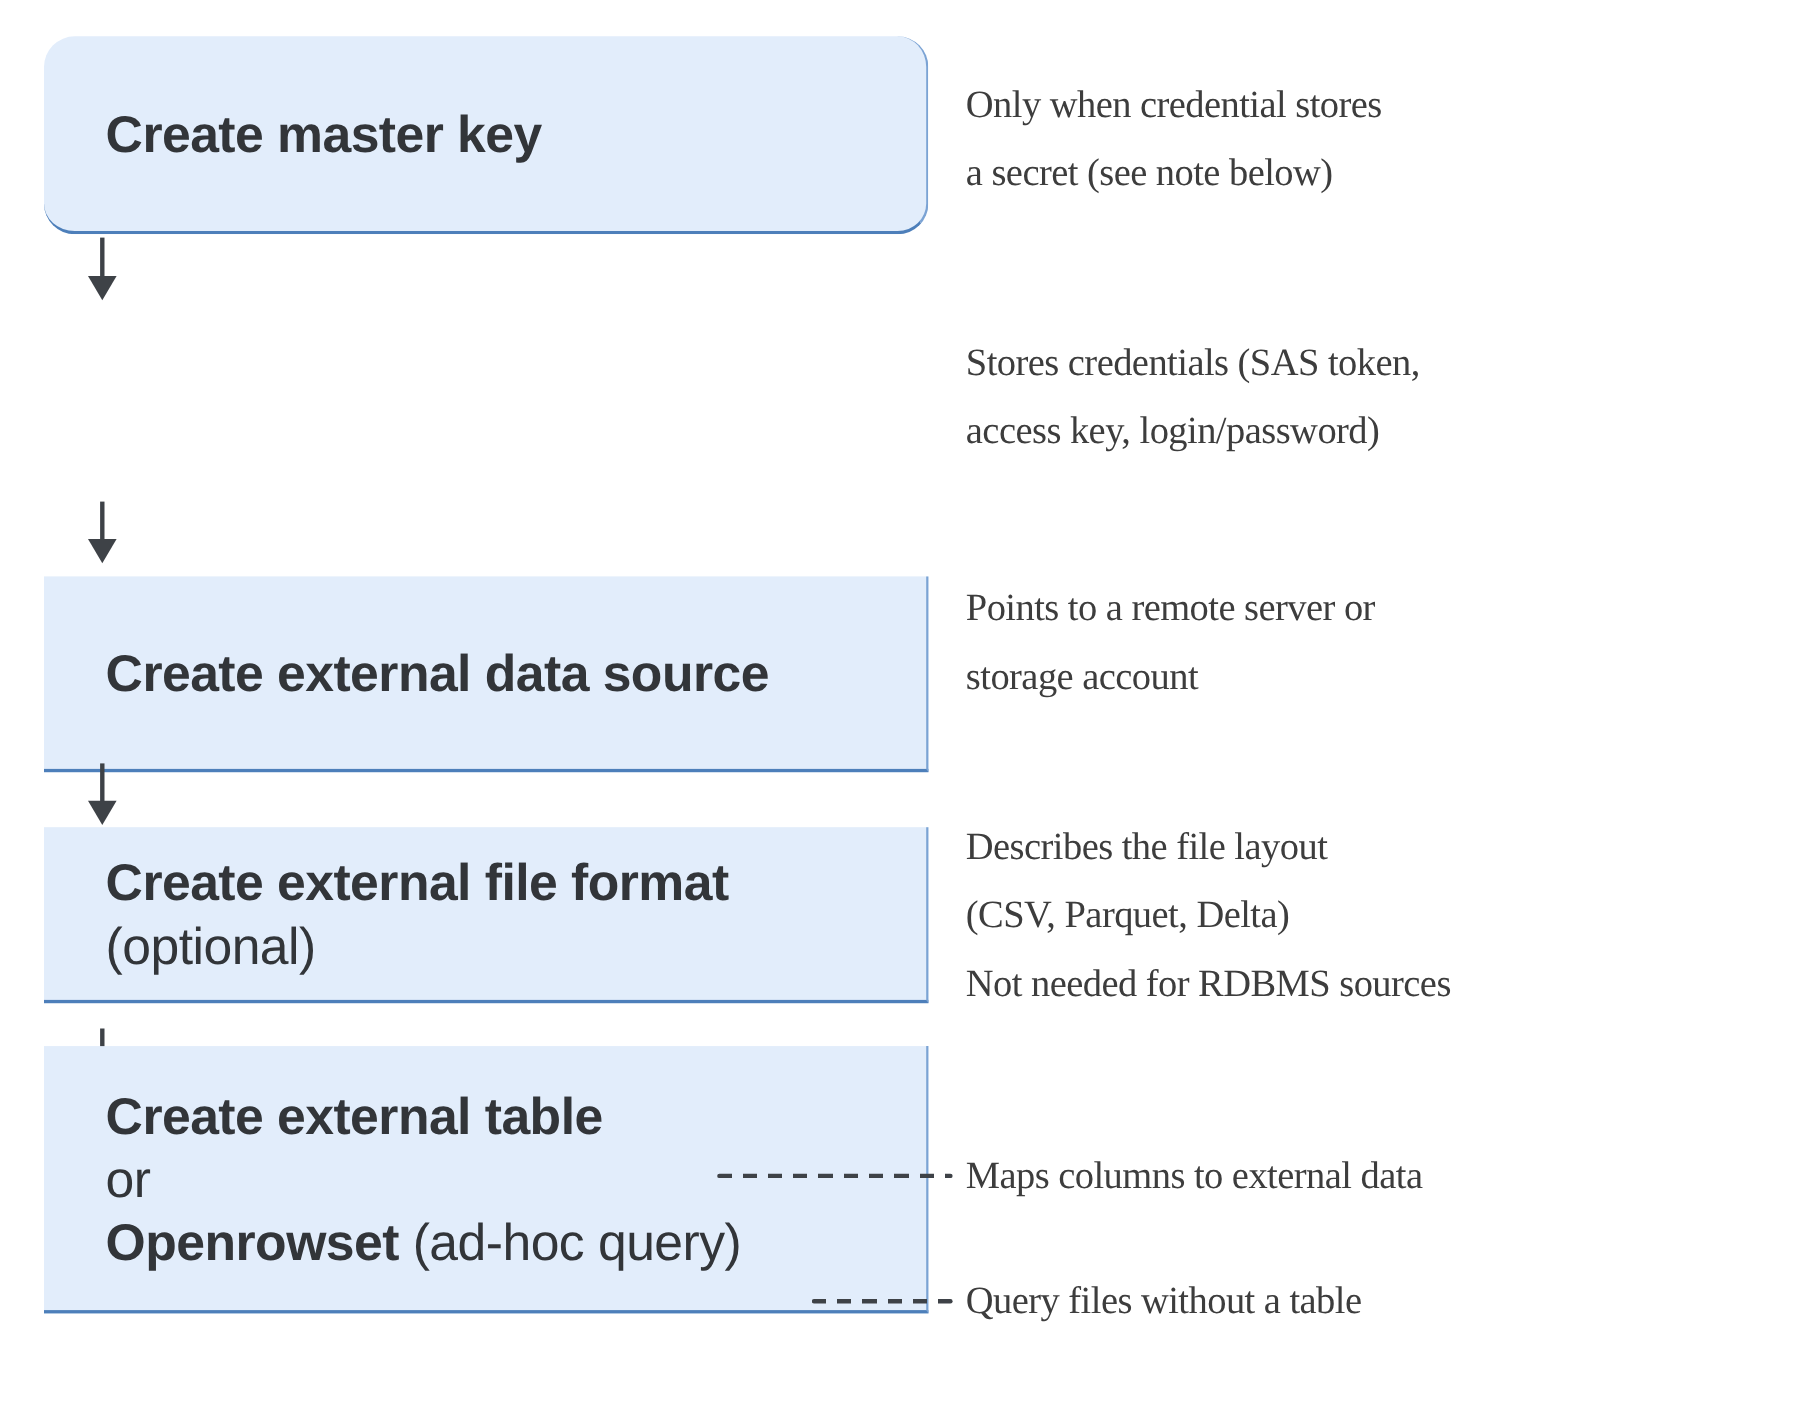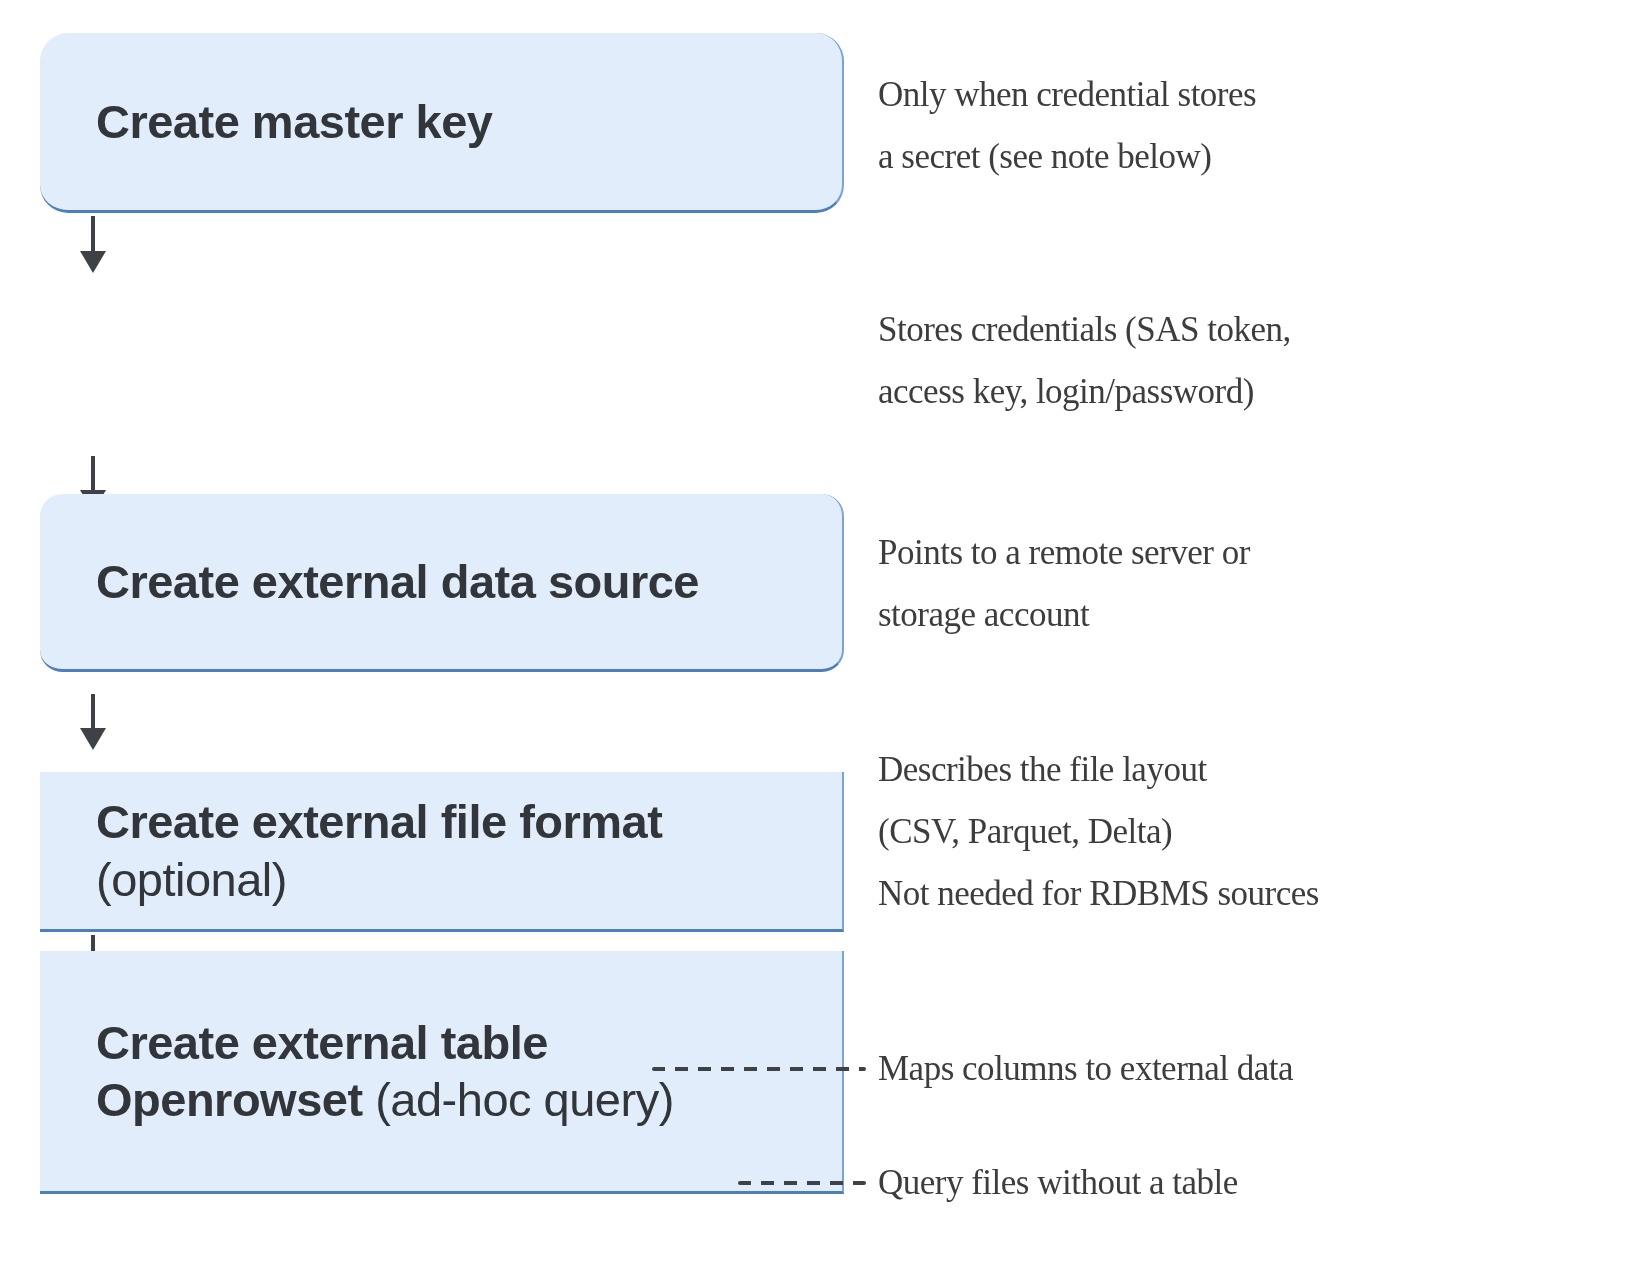--- a/index.html
+++ b/index.html
@@ -101,43 +101,44 @@
     <div class="stem" style="height:37px;"></div>
     <div class="head"></div>
   </div>
 
 
   <div class="arrow-down" style="top:456px; height:56px;">
     <div class="stem" style="height:36px;"></div>
     <div class="head"></div>
   </div>
 
-  <div class="step-box" style="top:494px; height:178px;border-radius:22px;">
+  <div class="step-box" style="top:524px; height:178px;">
     <div class="box-line bold">Create external data source</div>
   </div>
 
   <div class="arrow-down" style="top:694px; height:56px;">
     <div class="stem" style="height:36px;"></div>
     <div class="head"></div>
   </div>
 
-  <div class="step-box" style="top:772px; height:160px;">
+  <div class="step-box" style="top:752px; height:160px;">
     <div class="box-line bold">Create external file format</div>
     <div class="box-line reg">(optional)</div>
   </div>
 
   <div class="arrow-down" style="top:935px; height:70px;">
     <div class="stem" style="height:50px;"></div>
     <div class="head"></div>
   </div>
 
   <div class="step-box" style="top:951px; height:243px;">
     <div class="box-line" style="line-height:57px;">
       <span class="bold">Create external table</span>
     </div>
+    <div class="box-line reg" style="line-height:57px;">or</div>
     <div class="box-line" style="line-height:57px;">
       <span class="bold">Openrowset</span><span class="reg"> (ad-hoc query)</span>
     </div>
   </div>
 
   <div class="dash-connector" style="top:1067px; left:652px; width:214px;"></div>
   <div class="dash-connector" style="top:1181px; left:738px; width:128px;"></div>
 
   <div class="annotation" style="top:64px;">
     <span class="ann-line">Only when credential stores</span>

